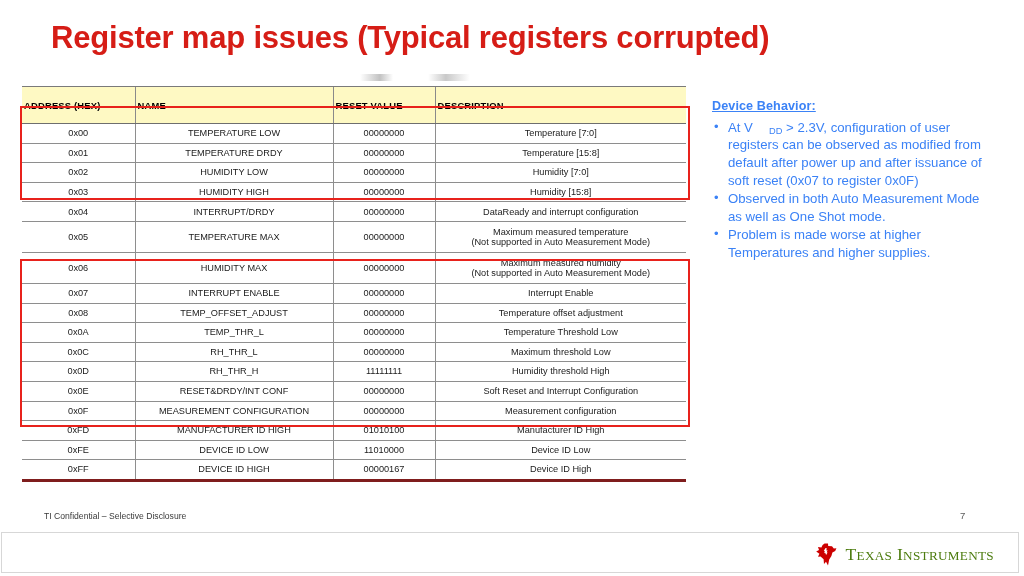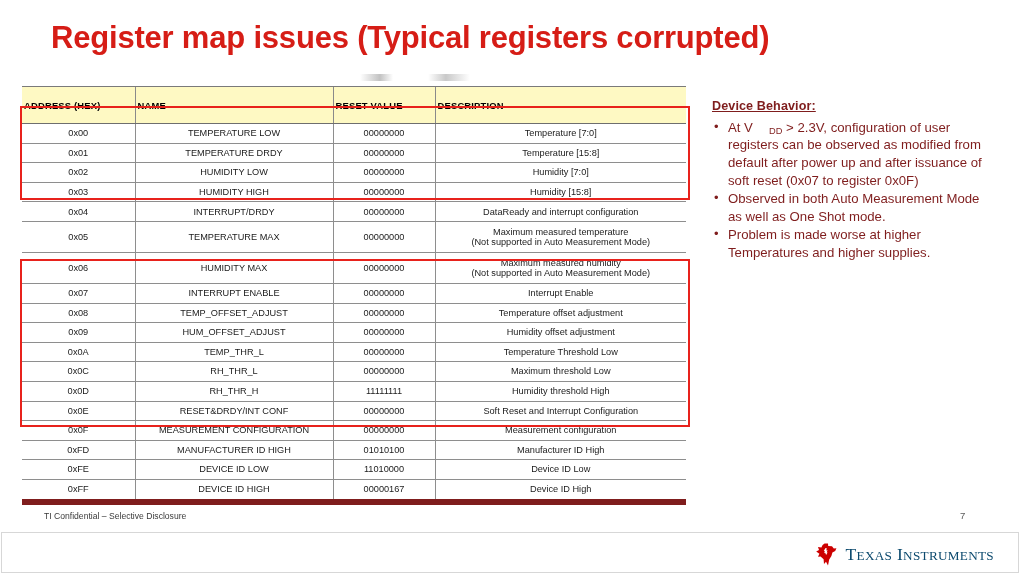--- a/index.html
+++ b/index.html
@@ -37,41 +37,41 @@
     border-top:1px solid #7a7a7a;border-bottom:1px solid #6e6e6e;
   }
   table.regmap th.sep{border-left:1px solid #8a8a8a;}
   table.regmap td{
     height:18.6px;padding:0 3px;text-align:center;vertical-align:middle;
     border-bottom:1px solid #8e8e8e;
     background:#fff;line-height:1.12;
   }
   table.regmap td.vline{border-left:1px solid #8e8e8e;}
   table.regmap tr.tall td{height:30px;}
-  table.regmap tr.last td{border-bottom:6px solid #7f1d1d;margin-top:32px;}
+  table.regmap tr.last td{border-bottom:3px solid #7f1d1d;margin-top:32px;}
   .desc2{display:block;}
 
   
   .redbox{
     position:absolute;border:2.6px solid #e8221c;
     pointer-events:none;box-sizing:border-box;
   }
   #redbox-1{left:20px;top:105.5px;width:670px;height:94px;}
   #redbox-2{left:20px;top:259px;width:670px;height:168px;}
 
   
   .artifact{
     position:absolute;left:360px;top:74px;width:110px;height:7px;
     background:linear-gradient(90deg,rgba(160,160,160,.0) 0%,rgba(120,120,120,.45) 18%,rgba(255,255,255,0) 30%,rgba(255,255,255,0) 62%,rgba(120,120,120,.40) 78%,rgba(160,160,160,0) 100%);
   }
 
   
   .panel{
     position:absolute;left:712px;top:98px;width:278px;
-    font-size:13.2px;color:#7f1d1d;line-height:1.33;
+    font-size:13.2px;color:#3b82f6;line-height:1.33;
   }
   .panel h3{
     margin:0 0 4px 0;font-size:12.6px;font-weight:bold;
     text-decoration:underline;letter-spacing:.1px;
   }
   .panel ul{list-style:none;margin:0;padding:0;}
   .panel li{
     position:relative;padding-left:16px;margin-bottom:1px;
     font-size:13.2px;line-height:1.335;
   }
@@ -91,21 +91,21 @@
     position:absolute;left:1px;top:532px;width:1018px;height:41px;
     border:1px solid #d7d7d7;background:#fff;box-sizing:border-box;
   }
   .ti-logo{
     position:absolute;right:30px;top:542px;height:24px;
     display:flex;align-items:center;gap:9px;
   }
   .ti-mark{width:22px;height:23px;display:block;}
   .ti-word{
     font-family:"Liberation Serif", serif;
-    font-size:17.5px;color:#0c4a6e;letter-spacing:.3px;white-space:nowrap;
+    font-size:17.5px;color:#4d7c0f;letter-spacing:.3px;white-space:nowrap;
   }
   .ti-word .sc{font-size:13.2px;}
 </style>
 </head>
 <body>
 
 <div class="slide">
 
   <div class="title">Register map issues (Typical registers corrupted)</div>
 
@@ -182,26 +182,20 @@
             <td class="vline">00000000</td>
             <td class="vline">Interrupt Enable</td>
           </tr>
           <tr>
             <td>0x08</td>
             <td class="vline">TEMP_OFFSET_ADJUST</td>
             <td class="vline">00000000</td>
             <td class="vline">Temperature offset adjustment</td>
           </tr>
           <tr>
-            <td>0x09</td>
-            <td class="vline">HUM_OFFSET_ADJUST</td>
-            <td class="vline">00000000</td>
-            <td class="vline">Humidity offset adjustment</td>
-          </tr>
-          <tr>
             <td>0x0A</td>
             <td class="vline">TEMP_THR_L</td>
             <td class="vline">00000000</td>
             <td class="vline">Temperature Threshold Low</td>
           </tr>
           <tr>
             <td>0x0C</td>
             <td class="vline">RH_THR_L</td>
             <td class="vline">00000000</td>
             <td class="vline">Maximum threshold Low</td>

